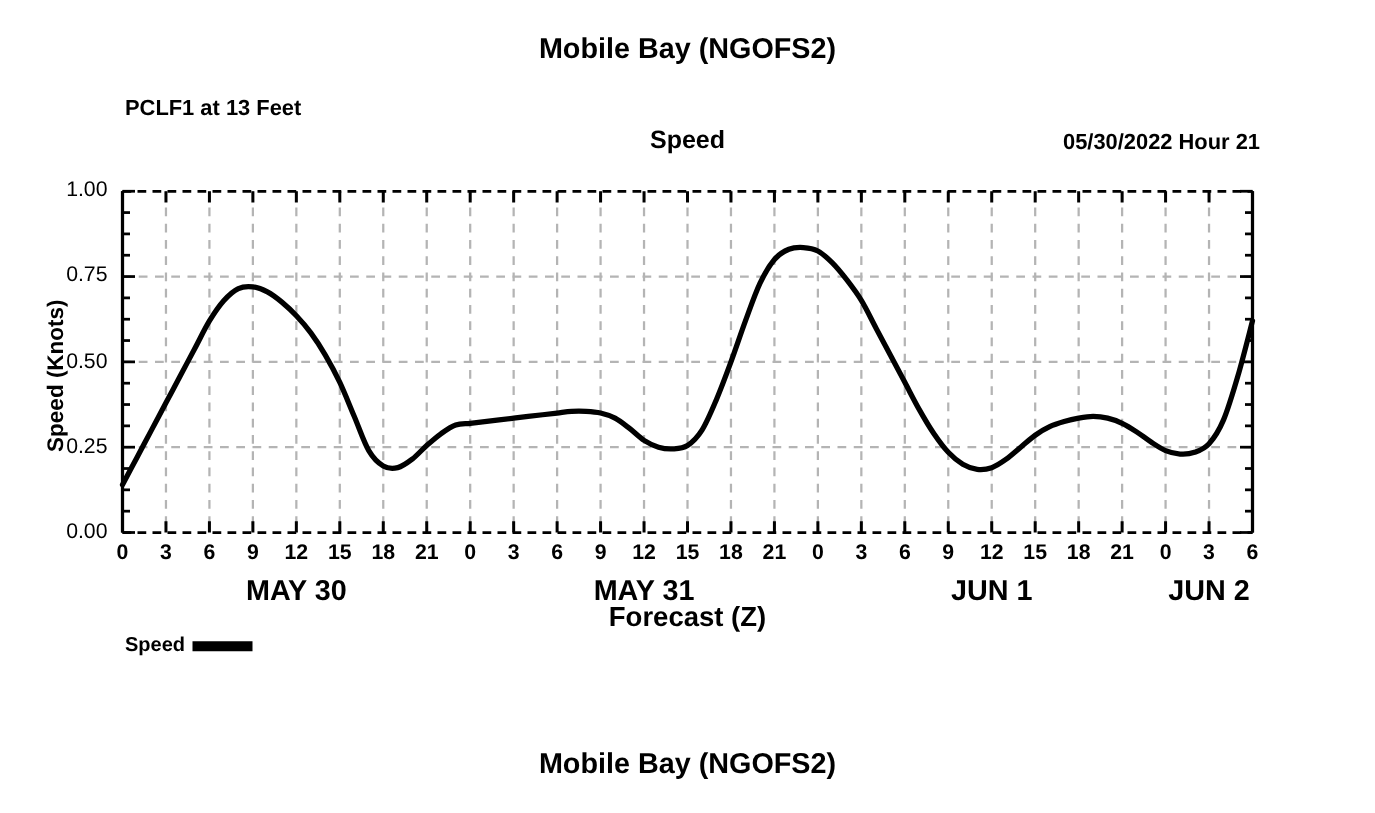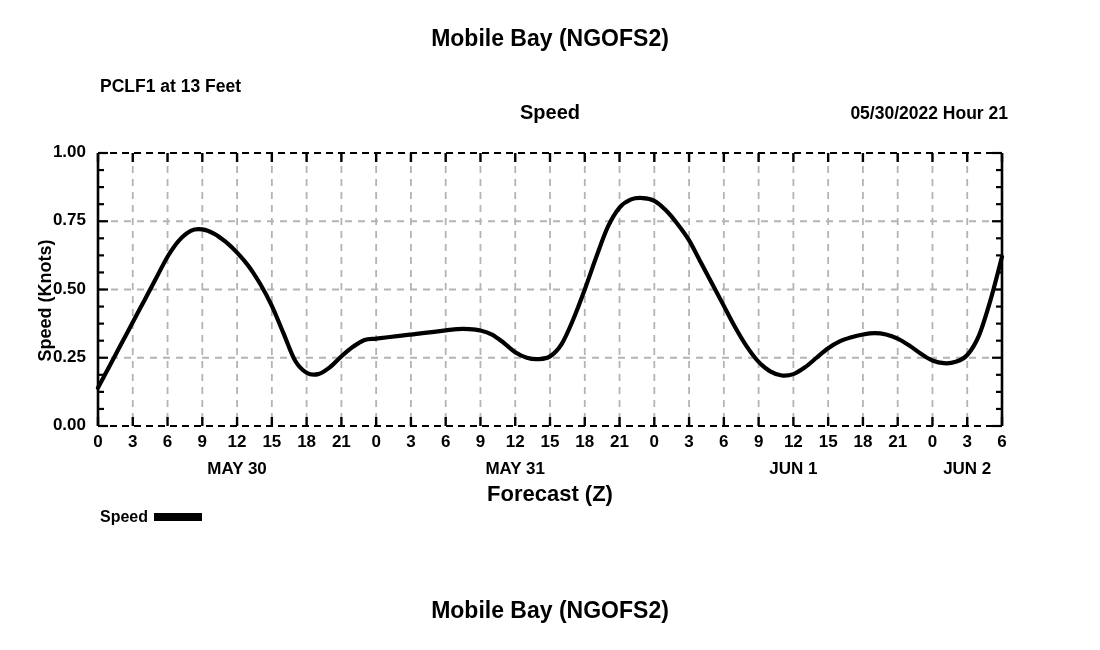--- a/index.html
+++ b/index.html
@@ -88,21 +88,21 @@
     text-align: center;
     font-size: 22px;
     font-weight: bold;
   }
   .ytick {
     position: absolute;
     right: 0;
     width: 60px;
     text-align: right;
     font-size: 17px;
-    font-weight: bold;
+    font-weight: normal;
   }
   .ytick-box {
     position: absolute;
     left: 26px;
     width: 60px;
     height: 0;
   }
   .xtick {
     position: absolute;
     top: 432px;
@@ -111,21 +111,21 @@
     text-align: center;
     font-size: 17px;
     font-weight: bold;
   }
   .daylabel {
     position: absolute;
     top: 459px;
     width: 160px;
     margin-left: -80px;
     text-align: center;
-    font-size: 17px;
+    font-size: 23px;
     font-weight: bold;
     white-space: nowrap;
   }
   .legend {
     position: absolute;
     left: 100px;
     top: 508px;
     display: flex;
     align-items: center;
     gap: 6px;

